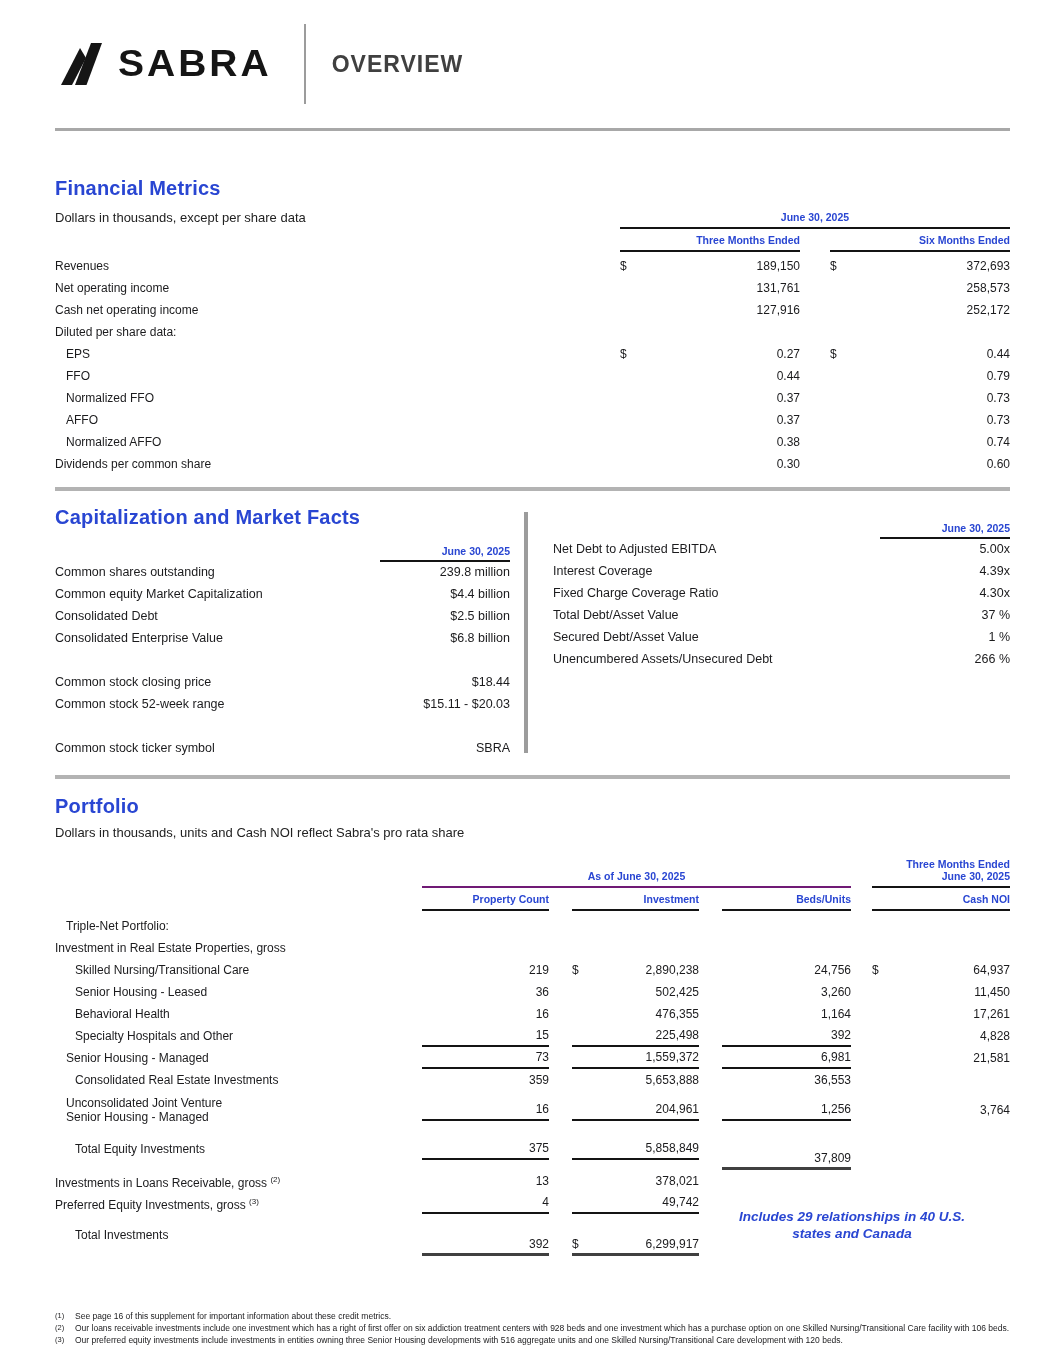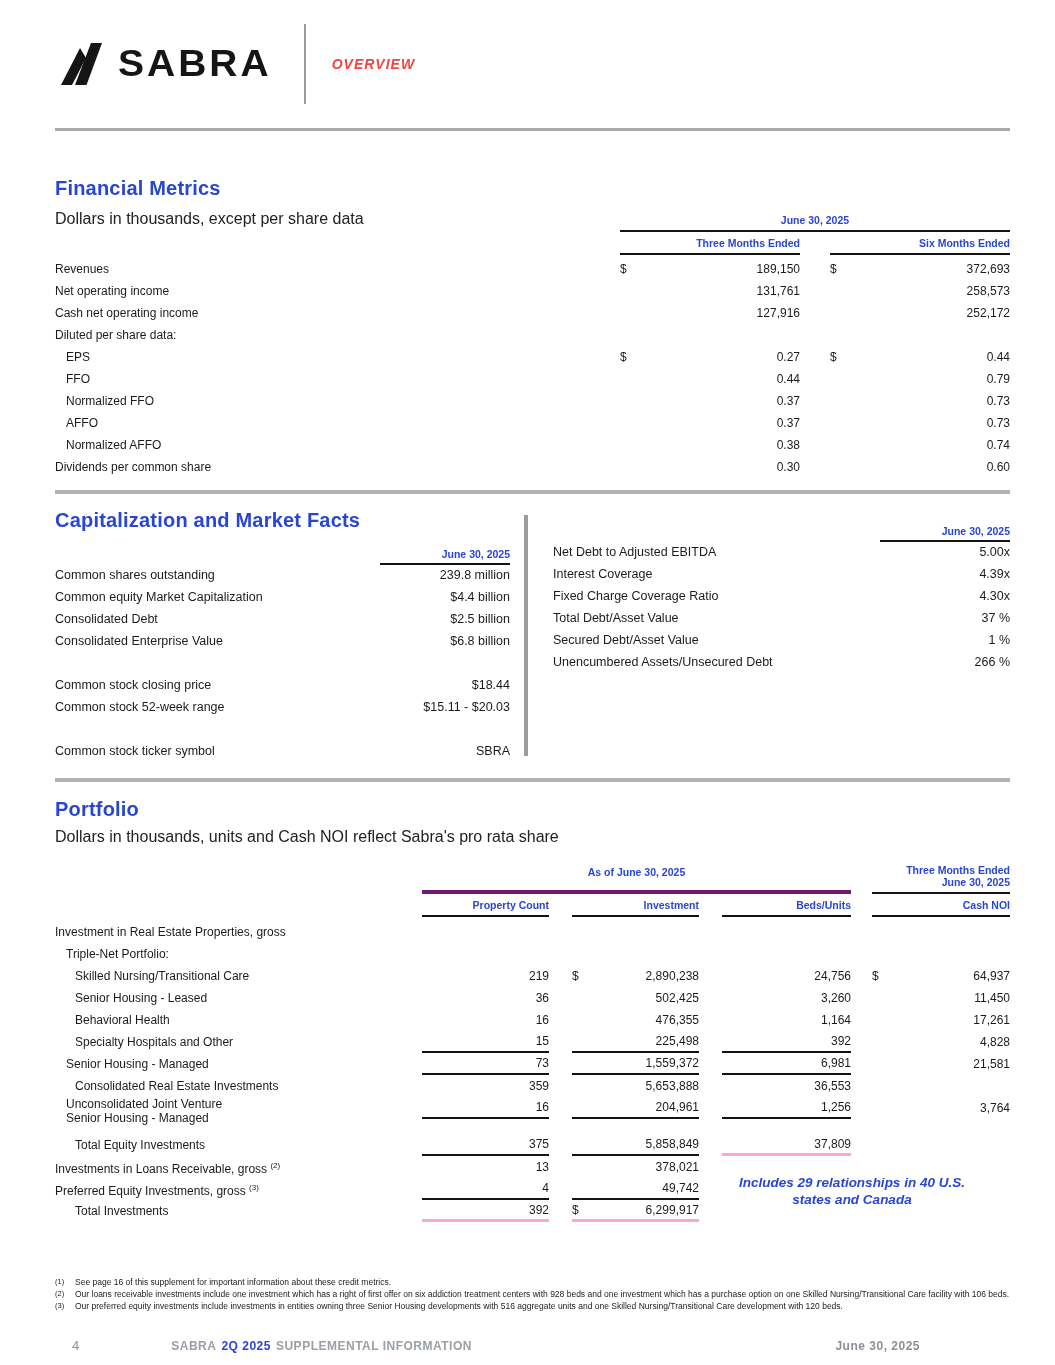--- a/index.html
+++ b/index.html
@@ -10,25 +10,25 @@
     color:#1b1b1d; -webkit-font-smoothing:antialiased;
   }
   .content { padding:0 45px 0 55px; }
 
   
   .header { display:flex; align-items:center; height:131px; border-bottom:3px solid #a8a8a8; }
   .logo { display:flex; align-items:center; gap:13px; }
   .logo-mark svg { display:block; }
   .logo-text { font-size:39px; font-weight:800; letter-spacing:3px; color:#151515; transform:scaleY(.95); }
   .header-divider { width:2px; height:80px; background:#9c9c9c; margin:0 26px 0 32px; }
-  .header-page { font-size:14px; font-weight:700; color:#ef4444; letter-spacing:1px;font-style:italic; }
+  .header-page { font-size:23px; font-weight:700; color:#404040; letter-spacing:1px; }
 
   .blue { color:#2946d2; }
   .sec-title { font-size:20px; font-weight:800; color:#2946d2; letter-spacing:.2px; }
-  .smallnote { font-size:16px; color:#222; }
+  .smallnote { font-size:13px; color:#222; }
   .bluehead { font-size:10.5px; font-weight:700; color:#2946d2; }
 
   
   .fin { margin-top:46px; }
   .fin-head { display:flex; align-items:flex-end; margin-top:10px; }
   .fin-sub { flex:1; padding-bottom:4px; }
   .fin-date { width:390px; text-align:center; border-bottom:2px solid #141414; padding-bottom:4px; }
   .fin-cols { display:flex; justify-content:flex-end; }
   .fin-colhead { width:180px; text-align:right; border-bottom:2px solid #141414; padding:5px 0 4px; }
   .gap30 { width:30px; }
@@ -53,33 +53,33 @@
   .clabel { flex:1; }
   .cval { width:180px; text-align:right; }
   .spacer22 { height:22px; }
   .title-sup { font-size:11px; font-weight:700; vertical-align:14px; }
 
   
   .portfolio { margin-top:16px; }
   .p-sub { margin-top:7px; }
   .p-head { display:flex; align-items:flex-end; margin-top:18px; }
   .p-spacer { flex:1; }
-  .p-group { width:429px; text-align:center; border-bottom:4px solid #701a75; padding-bottom:12px; }
+  .p-group { width:429px; text-align:center; border-bottom:2px solid #701a75; padding-bottom:4px; }
   .p-cash-head { width:138px; text-align:right; border-bottom:2px solid #141414; padding-bottom:4px; line-height:12px; }
   .g { width:23px; } .g2 { width:21px; }
   .p-colheads { display:flex; }
   .p-ch { text-align:right; border-bottom:2px solid #141414; padding:5px 0 4px; }
   .w-pc { width:127px; } .w-inv { width:127px; } .w-bu { width:129px; } .w-noi { width:138px; }
   .p-body { position:relative; margin-top:4px; }
   .prow { display:flex; align-items:center; font-size:12px; min-height:22px; }
-  .prow.tall { align-items:flex-start; min-height:37px; }
+  .prow.tall { align-items:center; min-height:37px; }
   .plabel { flex:1; padding-right:6px; line-height:14px; }
   .pcell { display:flex; justify-content:space-between; align-items:center; height:22px; }
   .bb { border-bottom:2px solid #141414; }
-  .bbt { border-bottom:3px solid #f9a8d4; }
+  .bbt { border-bottom:3px solid #404040;margin-top:20px; }
   .sup { font-size:8px; vertical-align:5px; }
   .p-note { position:absolute; right:18px; bottom:14px; width:280px; text-align:center;
             color:#2946d2; font-weight:700; font-style:italic; font-size:13.5px; line-height:17px; }
 
   
   .footnotes { margin-top:54px; font-size:8.5px; line-height:12px; color:#1b1b1d; }
   .fnote { display:flex; }
   .fn-sup { width:20px; flex:none; font-size:7.5px; }
   .fn-text { flex:1; }
   .footer { display:flex; align-items:center; margin-top:26px; font-size:12px;
@@ -328,24 +328,24 @@
       <div class="g"></div>
       <div class="p-ch w-inv bluehead">Investment</div>
       <div class="g"></div>
       <div class="p-ch w-bu bluehead">Beds/Units</div>
       <div class="g2"></div>
       <div class="p-ch w-noi bluehead">Cash NOI</div>
     </div>
 
     <div class="p-body">
       <div class="prow">
+        <div class="plabel ind1">Triple-Net Portfolio:</div>
+      </div>
+      <div class="prow">
         <div class="plabel">Investment in Real Estate Properties, gross</div>
-      </div>
-      <div class="prow">
-        <div class="plabel ind1">Triple-Net Portfolio:</div>
       </div>
       <div class="prow">
         <div class="plabel ind2">Skilled Nursing/Transitional Care</div>
         <div class="pcell w-pc">
             <span></span>
             <span class="num">219</span>
           </div>
         <div class="g"></div>
         <div class="pcell w-inv">
             <span>$</span>

